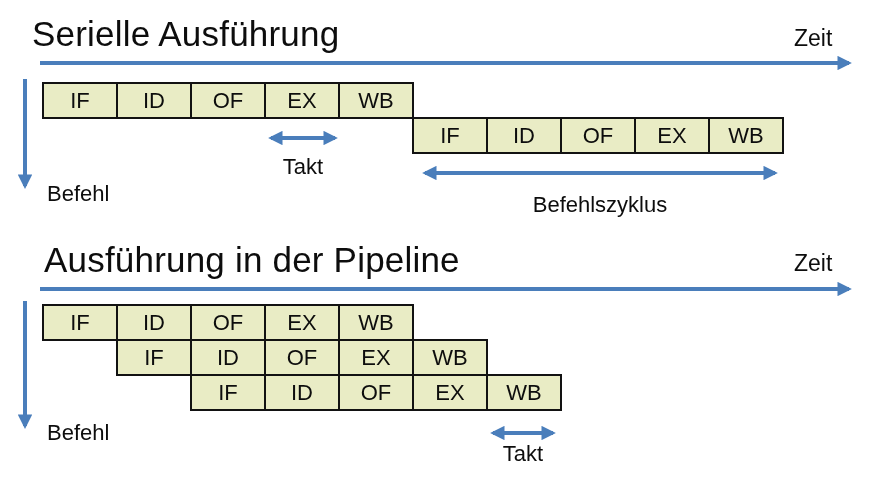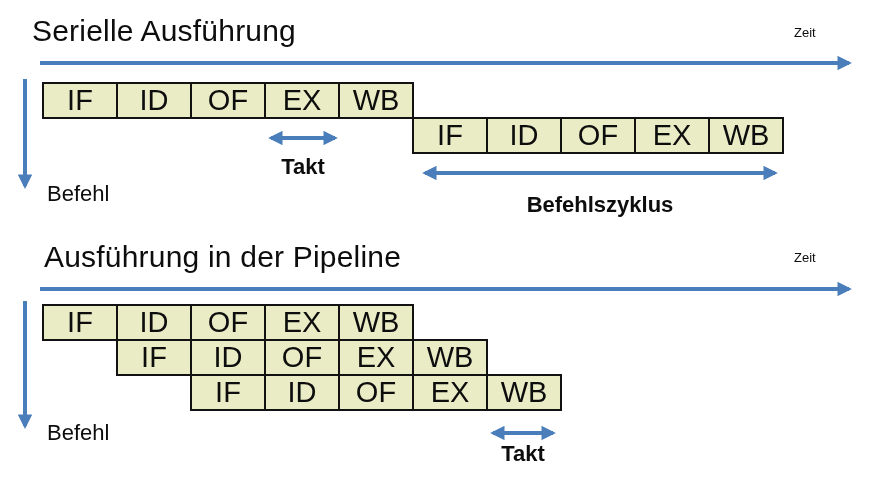--- a/index.html
+++ b/index.html
@@ -2,30 +2,30 @@
 <html><head>
 <meta charset="utf-8">
 <style>
   html,body{margin:0;padding:0;}
   body{
     width:887px;height:483px;position:relative;background:#ffffff;
     font-family:"Liberation Sans","DejaVu Sans",sans-serif;color:#000;
     overflow:hidden;
   }
   .abs{position:absolute;}
-  .title{font-size:30px;letter-spacing:0.2px;color:#0d0d0d;white-space:nowrap;text-align:right;}
-  .axis-label{font-size:13px;color:#0d0d0d;white-space:nowrap;}
+  .title{font-size:35px;letter-spacing:0.2px;color:#0d0d0d;white-space:nowrap;text-align:right;}
+  .axis-label{font-size:23px;color:#0d0d0d;white-space:nowrap;}
   .small-label{font-size:22px;color:#0d0d0d;white-space:nowrap;}
-  .center-label{text-align:center;font-weight:bold;}
+  .center-label{text-align:center;}
   .stage-row{display:flex;}
   .cell{
     box-sizing:border-box;width:76px;height:37px;
     background:#e9ecc5;border:2px solid #121212;
     display:flex;align-items:center;justify-content:center;
-    font-size:29px;color:#0d0d0d;
+    font-size:22px;color:#0d0d0d;
   }
   .cell + .cell{margin-left:-2px;}
   svg.overlay{position:absolute;left:0;top:0;width:887px;height:483px;pointer-events:none;}
   .arrow{stroke:#4a7ebb;stroke-width:4;fill:none;}
   .arrowhead{fill:#4a7ebb;}
 </style>
 </head>
 <body>
 
 <svg class="overlay" viewBox="0 0 887 483">

